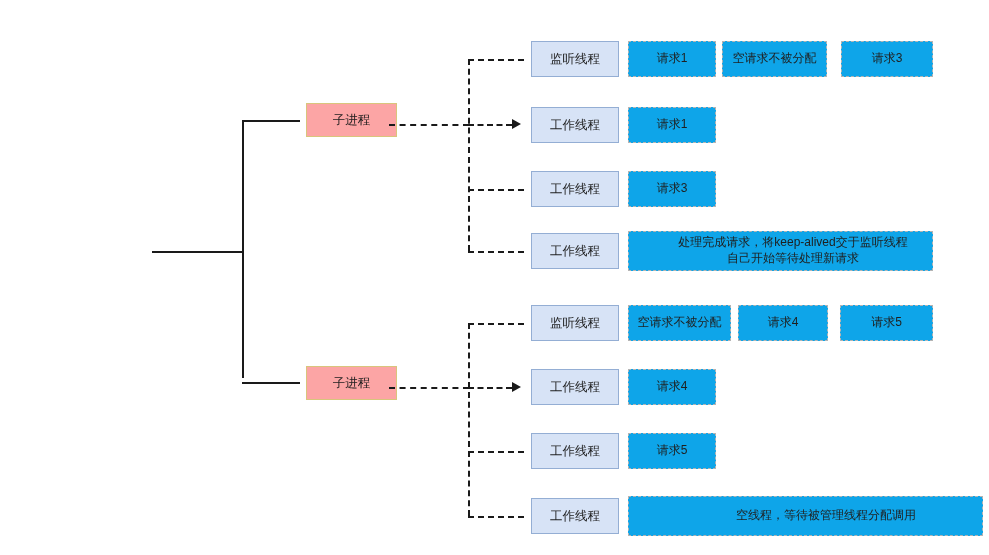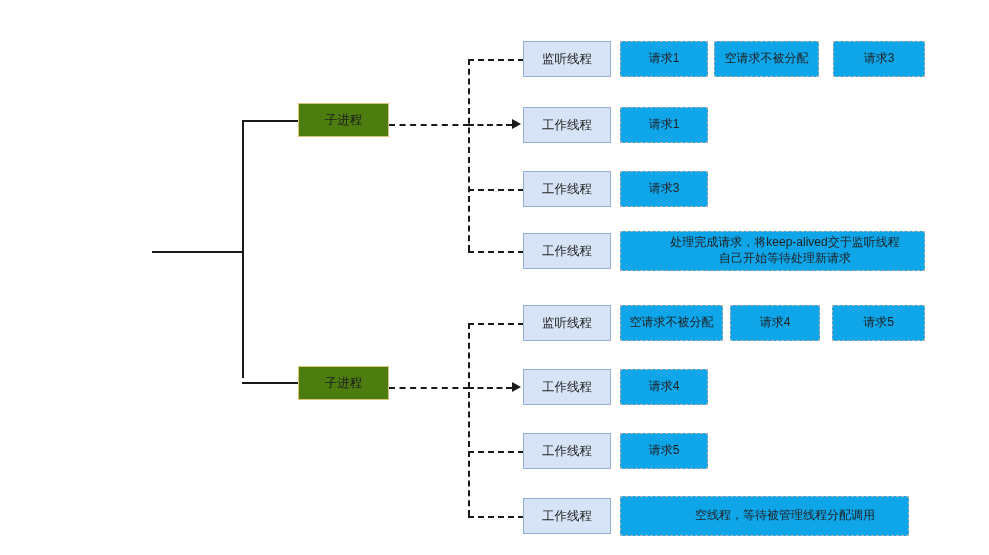--- a/index.html
+++ b/index.html
@@ -23,30 +23,31 @@
   
   .node {
     position: absolute;
     box-sizing: border-box;
     display: flex;
     align-items: center;
     justify-content: center;
     text-align: center;
     line-height: 1.32;
     white-space: pre-line;
+    margin-left: 8px;
   }
 
   .node-proc-main {
     background: #fae6cd;
     border: 1.3px solid #d6a461;
     font-size: 12.5px;
     color: #1c1c1c;
   }
   .node-proc-child {
-    background: #4d7c0f;
+    background: #fca5a5;
     border: 1.3px solid #d9c57c;
     font-size: 12.5px;
     color: #1c1c1c;
   }
   .node-thread {
     background: #d7e3f6;
     border: 1.1px solid #94aed4;
     font-size: 12.5px;
     color: #1c1c1c;
   }
@@ -182,17 +183,17 @@
   <div class="node node-thread" style="left:523px; top:433px; width:88px; height:36px;">
     <span>工作线程</span>
   </div>
   <div class="node node-slot" style="left:620px; top:433px; width:88px; height:36px;">
     <span>请求5</span>
   </div>
 
   <div class="node node-thread" style="left:523px; top:498px; width:88px; height:36px;">
     <span>工作线程</span>
   </div>
-  <div class="node node-slot wide" style="left:620px; top:496px; width:289px; height:40px;padding-left:47px;">
+  <div class="node node-slot wide" style="left:620px; top:496px; width:355px; height:40px;padding-left:47px;">
     <span>空线程，等待被管理线程分配调用</span>
   </div>
 
 </div>
 
 </body></html>

